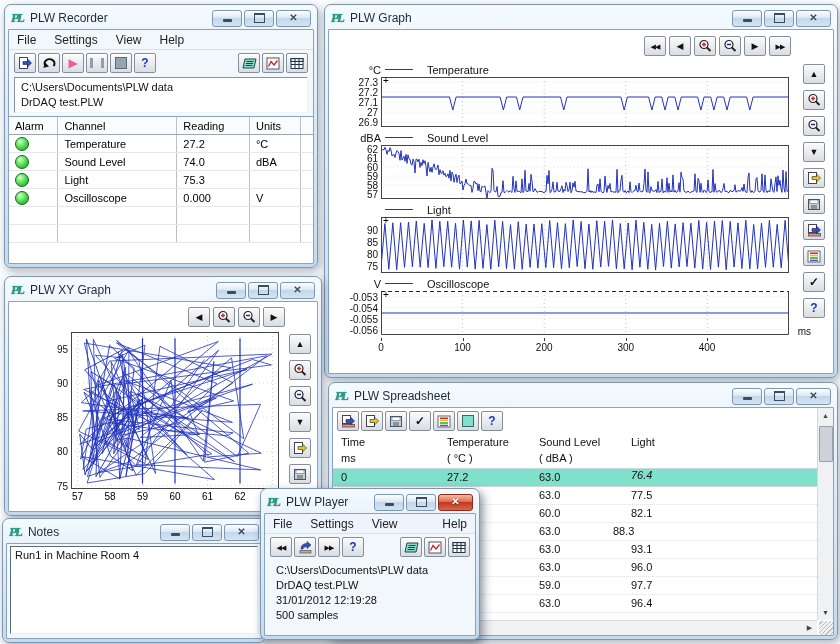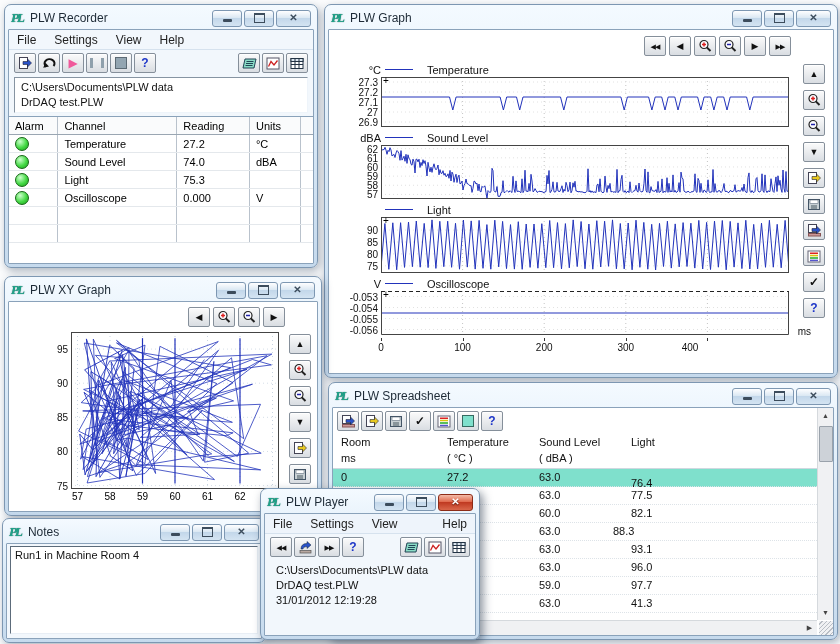--- a/index.html
+++ b/index.html
@@ -474,21 +474,21 @@
             <div class="xaxis">
               <span class="xtickmark" style="left: 0px;"></span>
               <span class="xlab" style="left: 0px;">0</span>
               <span class="xtickmark" style="left: 81.6px;"></span>
               <span class="xlab" style="left: 81.6px;">100</span>
               <span class="xtickmark" style="left: 163.2px;"></span>
               <span class="xlab" style="left: 163.2px;">200</span>
               <span class="xtickmark" style="left: 244.8px;"></span>
               <span class="xlab" style="left: 244.8px;">300</span>
               <span class="xtickmark" style="left: 326.4px;"></span>
-              <span class="xlab" style="left: 309px;">400</span>
+              <span class="xlab" style="left: 326px;">400</span>
               <span class="ms-unit">ms</span>
             </div>
           </div>
         </div>
     </div>
   </section>
 
   <section class="win" id="win-xy" style="left:4px;top:276px;width:316px;height:238px;z-index:1">
     <div class="titlebar">
       <span class="pl-ico">PL</span>
@@ -671,35 +671,35 @@
             <span class="tbtn">
               <span class="sel-ic"></span>
             </span>
             <span class="tbtn">
               <span class="gly help">?</span>
             </span>
           </div>
       </div>
       <div id="sp-body" style="position:absolute;left:0;right:16px;top:26px;bottom:15px;overflow:hidden;">
           <div class="sp-head">
-            <span class="sp-cell" style="left: 8px; top: 2px;">Room</span>
+            <span class="sp-cell" style="left: 8px; top: 2px;">Time</span>
             <span class="sp-cell" style="left: 114px; top: 2px;">Temperature</span>
             <span class="sp-cell" style="left: 206px; top: 2px;">Sound Level</span>
             <span class="sp-cell" style="left: 298px; top: 2px;">Light</span>
             <span class="sp-cell" style="left: 8px; top: 18px;">ms</span>
             <span class="sp-cell" style="left: 114px; top: 18px;">( °C )</span>
             <span class="sp-cell" style="left: 206px; top: 18px;">( dBA )</span>
             <span class="sp-cell" style="left: 298px; top: 18px;"></span>
           </div>
           <div class="sp-rows">
             <div class="sp-row hl" style="background: rgb(127, 224, 204);">
               <span class="sp-cell" style="left: 8px; top: 2px;">0</span>
               <span class="sp-cell" style="left: 114px; top: 2px;">27.2</span>
               <span class="sp-cell" style="left: 206px; top: 2px;">63.0</span>
-              <span class="sp-cell" style="left: 298px; top: 8px;">76.4</span>
+              <span class="sp-cell" style="left: 298px; top: 0; font-style: italic;">76.4</span>
             </div>
             <div class="sp-row">
               <span class="sp-cell" style="left: 8px; top: 2px;">1</span>
               <span class="sp-cell" style="left: 114px; top: 2px;">27.2</span>
               <span class="sp-cell" style="left: 206px; top: 2px;">63.0</span>
               <span class="sp-cell" style="left: 298px; top: 2px;">77.5</span>
             </div>
             <div class="sp-row">
               <span class="sp-cell" style="left: 8px; top: 2px;"></span>
               <span class="sp-cell" style="left: 114px; top: 2px;"></span>
@@ -727,21 +727,21 @@
             <div class="sp-row">
               <span class="sp-cell" style="left: 8px; top: 2px;"></span>
               <span class="sp-cell" style="left: 114px; top: 2px;"></span>
               <span class="sp-cell" style="left: 206px; top: 2px;">59.0</span>
               <span class="sp-cell" style="left: 298px; top: 2px;">97.7</span>
             </div>
             <div class="sp-row">
               <span class="sp-cell" style="left: 8px; top: 2px;"></span>
               <span class="sp-cell" style="left: 114px; top: 2px;"></span>
               <span class="sp-cell" style="left: 206px; top: 2px;">63.0</span>
-              <span class="sp-cell" style="left: 298px; top: 2px;">41.3</span>
+              <span class="sp-cell" style="left: 298px; top: 2px;">96.4</span>
             </div>
           </div>
         </div>
       <div class="vscroll" style="bottom:15px;">
         <div class="scr-btn" style="top:0;">▲</div>
         <div class="scr-thumb" style="top:18px;height:34px;"></div>
         <div class="scr-btn" style="bottom:0;">▼</div>
       </div>
       <div class="hscroll" style="right:16px;">
         <div class="scr-btn" style="left:auto;right:0;top:0;height:14px;">▶</div>
@@ -837,17 +837,18 @@
                 <line x1="5" y1="1.5" x2="5" y2="11.5" stroke="#234"></line>
                 <line x1="9" y1="1.5" x2="9" y2="11.5" stroke="#234"></line>
               </svg>
             </span>
           </div>
       </div>
       <div class="infobox" style="border:none;background:transparent;">
           <div class="info-line">C:\Users\Documents\PLW data</div>
           <div class="info-line">DrDAQ test.PLW</div>
           <div class="info-line">31/01/2012 12:19:28</div>
+          <div class="info-line">500 samples</div>
         </div>
     </div>
   </section>
 
 </div>
 
 </body></html>

